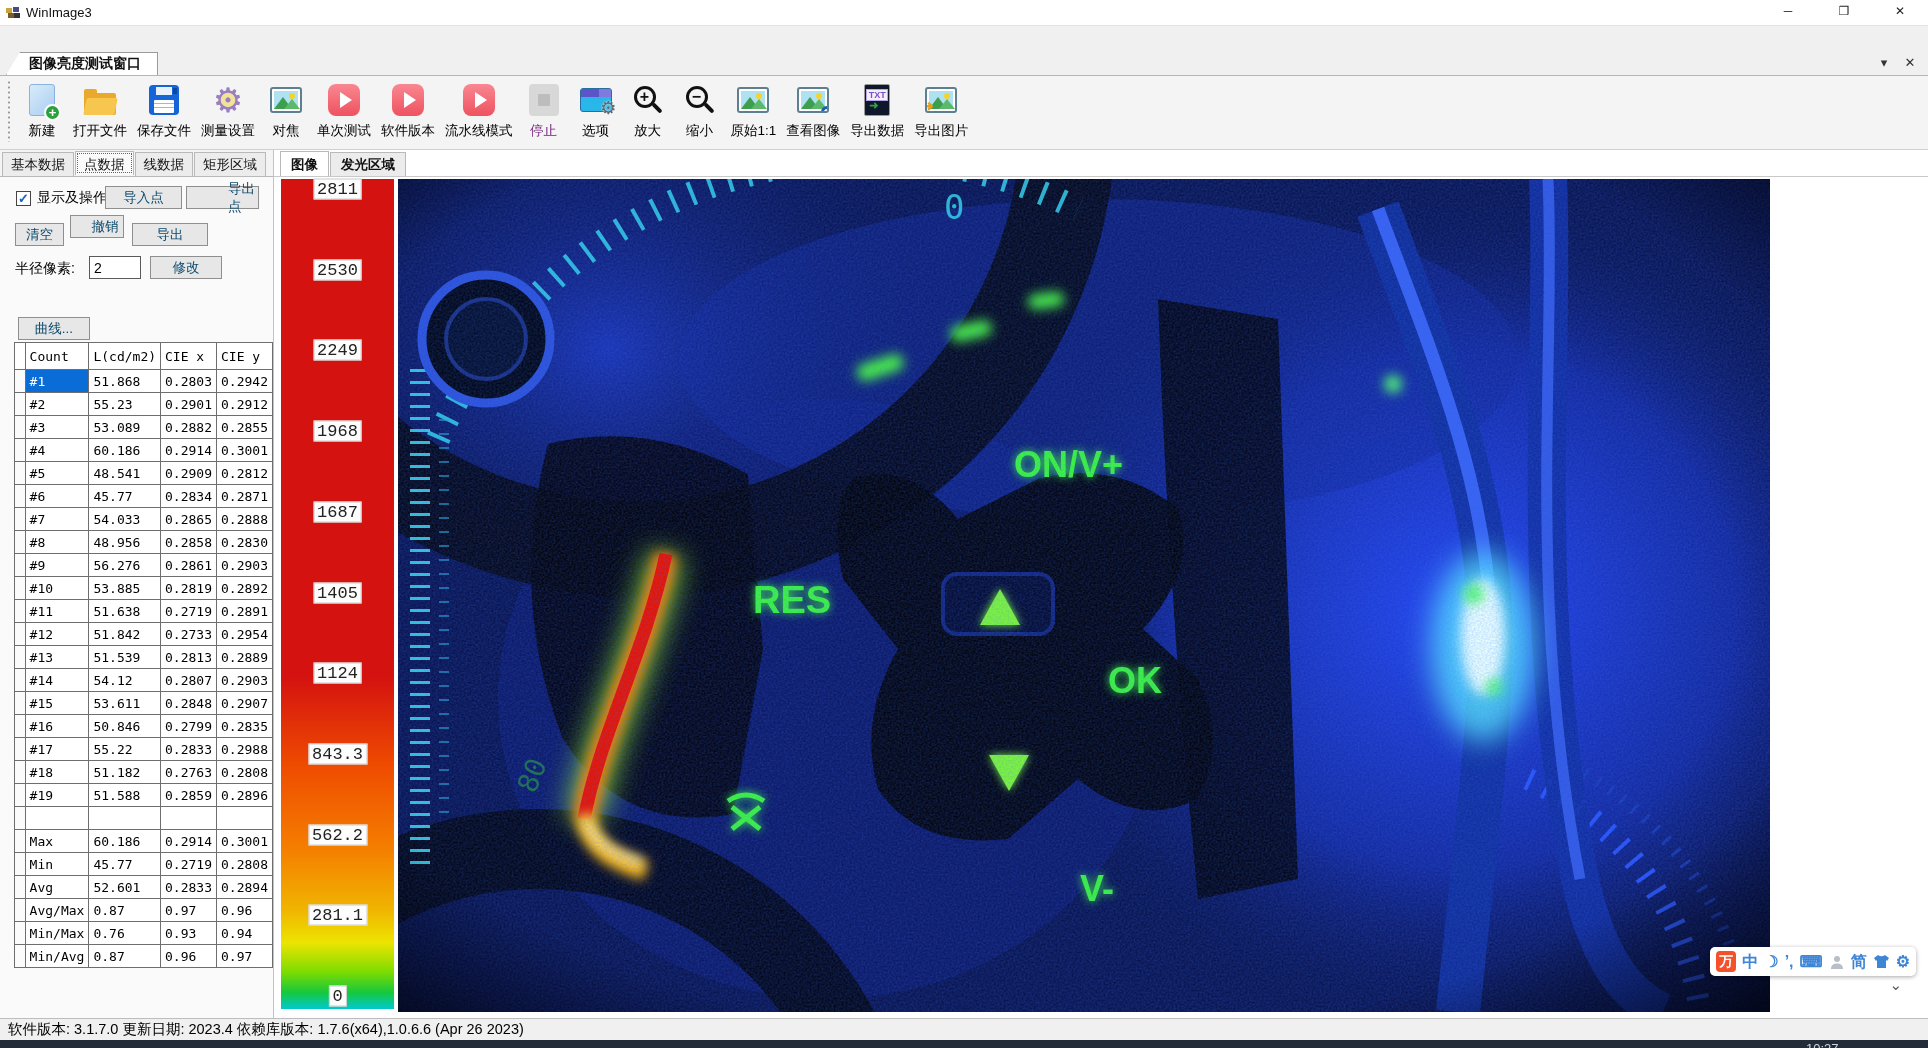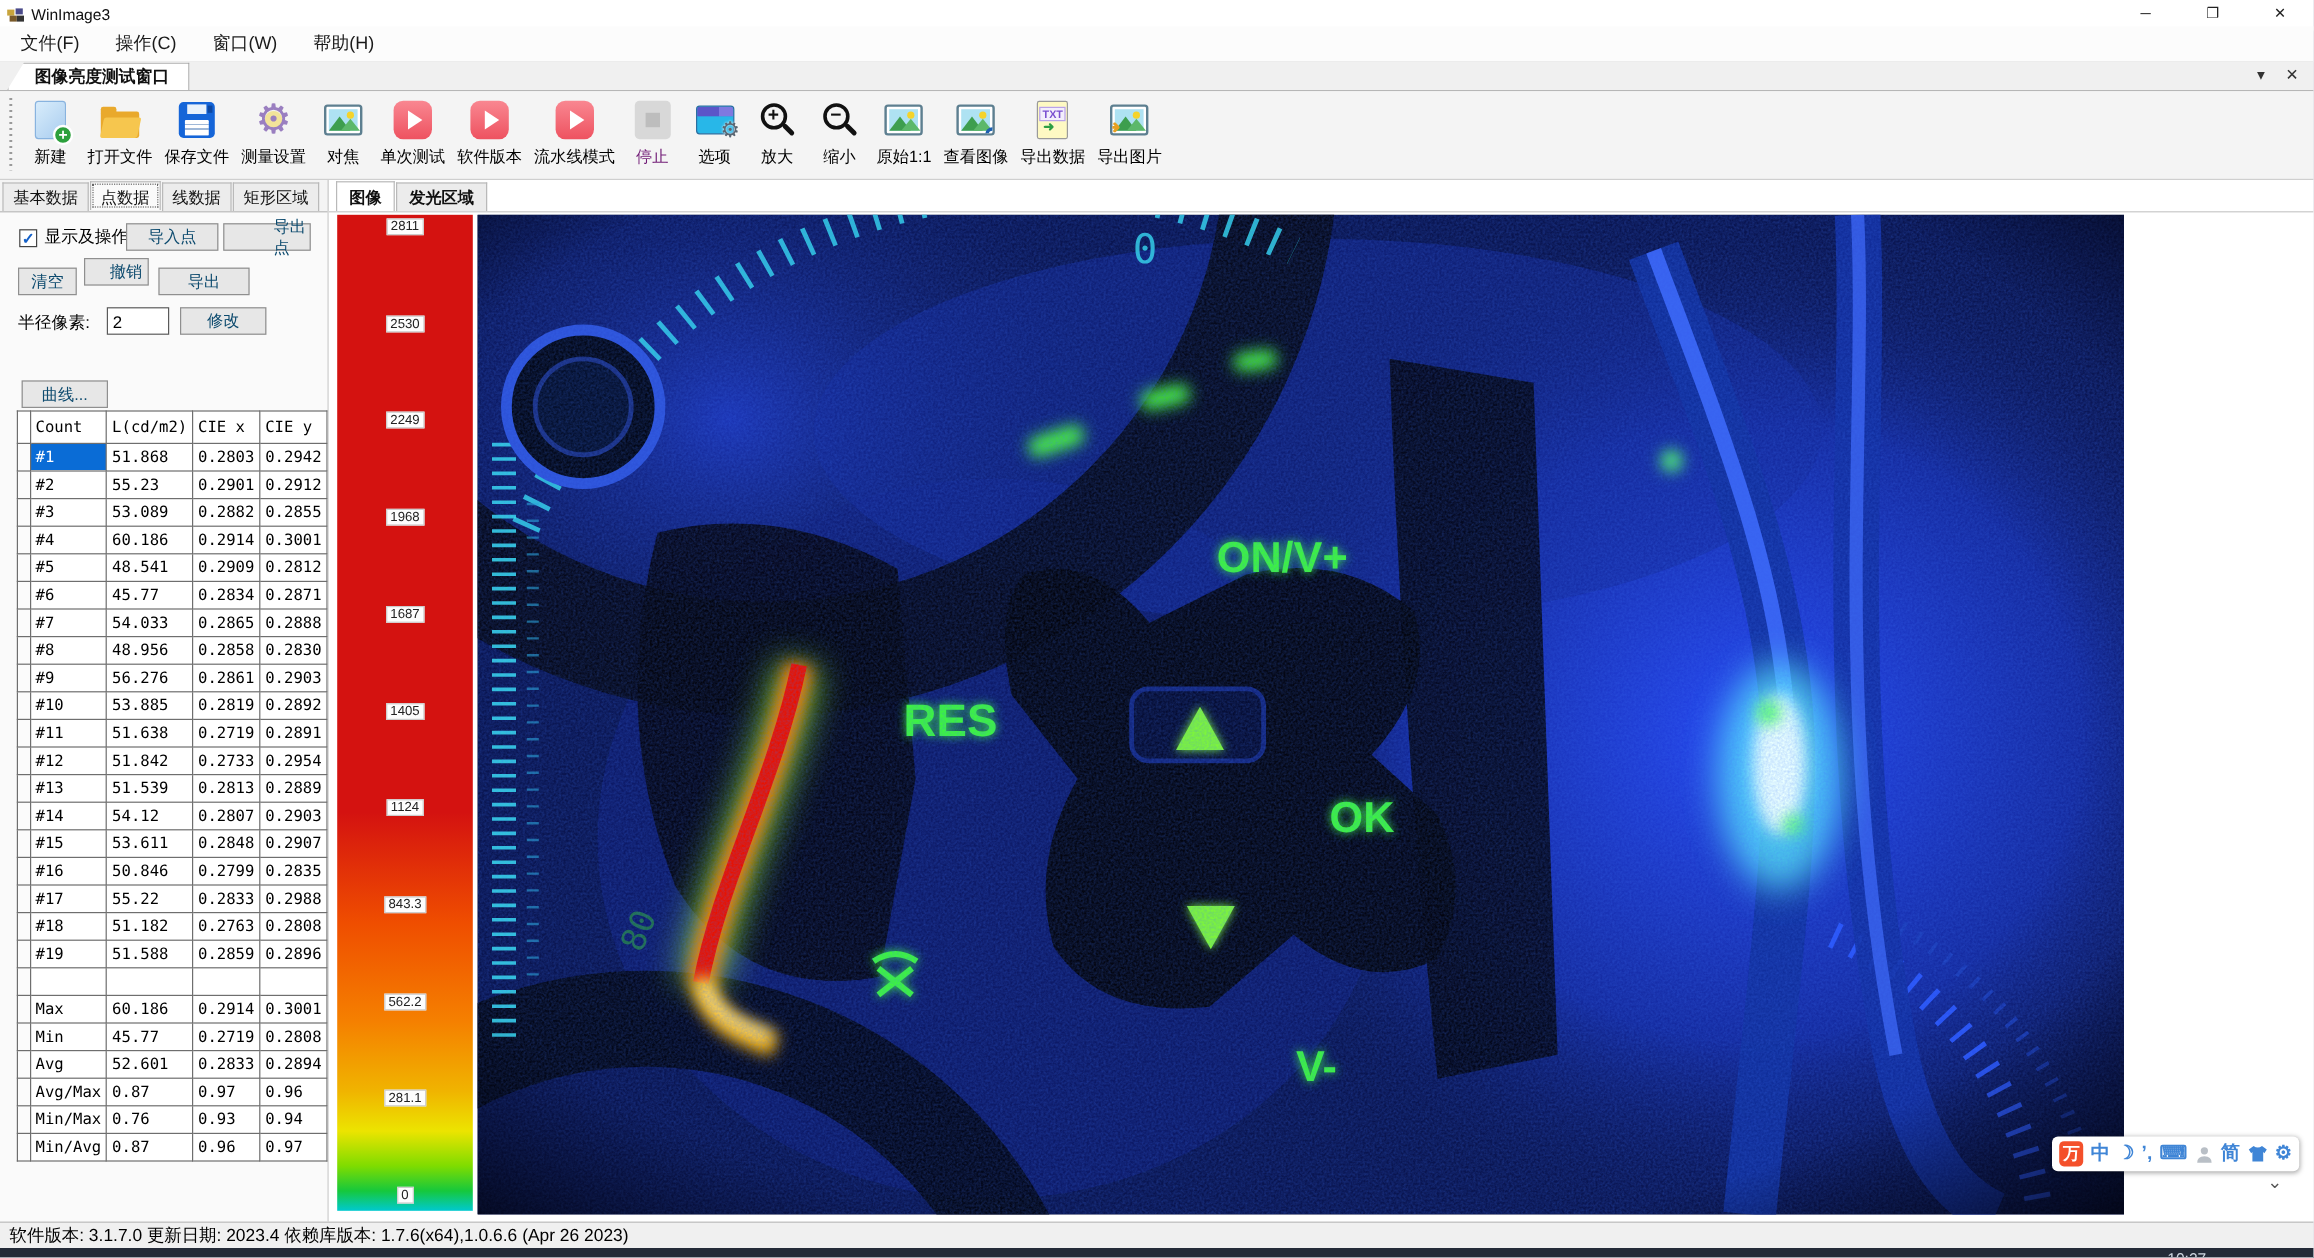--- a/index.html
+++ b/index.html
@@ -75,21 +75,21 @@
   .ic-stop { width:30px; height:32px; border-radius:4px; background:#d8d8d8; position:relative; }
   .ic-stop .sq { position:absolute; left:9px; top:10px; width:12px; height:12px; background:#bdbdbd; }
   .ic-opt { width:32px; height:24px; border-radius:3px; background:#28b7e8; border:1px solid #2a6ea0; position:relative; }
   .ic-opt .hdr { position:absolute; left:0; top:0; right:0; height:8px; background:#5b55c8; border-radius:2px 2px 0 0;
     background-image:linear-gradient(90deg,#5b55c8 60%, #7f79e0 60%); }
   .ic-opt .g { position:absolute; right:-6px; bottom:-8px; font-size:18px; color:#5a6672; text-shadow:0 0 2px #fff; }
   .ic-zoom { width:22px; height:22px; border:3px solid #111; border-radius:50%; position:relative; margin:-6px 0 0 -6px; }
   .ic-zoom .hdl { position:absolute; width:12px; height:4px; background:#111; right:-10px; bottom:-5px; transform:rotate(45deg); border-radius:2px; }
   .ic-zoom .sgn { position:absolute; inset:0; display:flex; align-items:center; justify-content:center;
     font-size:16px; font-weight:bold; color:#111; line-height:1; }
-  .ic-txt { width:26px; height:32px; background:#fef9c3; border:1px solid #9a9a9a; border-radius:2px; position:relative; }
+  .ic-txt { width:26px; height:32px; background:#0f172a; border:1px solid #9a9a9a; border-radius:2px; position:relative; }
   .ic-txt .tag { position:absolute; left:1px; top:4px; right:1px; text-align:center; font-size:9px; font-weight:bold;
     color:#7a4fd0; border:1px solid #b9a2e8; background:#f3eefc; }
   .ic-txt .arr { position:absolute; left:4px; bottom:3px; color:#2e9e44; font-size:11px; font-weight:bold; }
   .ic-mini-mag { position:absolute; right:-6px; bottom:-7px; width:12px; height:12px; border:3px solid #1c5fb0;
     border-radius:50%; background:rgba(255,255,255,.75); }
   .ic-mini-mag::after { content:""; position:absolute; width:8px; height:3px; background:#1c5fb0;
     right:-7px; bottom:-3px; transform:rotate(40deg); }
   .ic-mini-arrow { position:absolute; left:-6px; bottom:-4px; color:#e8a020; font-size:15px; font-weight:bold; }
 
   
@@ -124,21 +124,21 @@
     background:#ececec; margin-right:1px;font-weight:bold; }
   .mn-tab.active { background:#ffffff; position:relative; top:-1px; padding-top:4px; }
   .mn-body { position:absolute; left:0; top:26px; width:1654px; height:842px; background:#fff; border-top:1px solid #c9c9c9; }
 
   
   .colorbar { position:absolute; left:7px; top:2px; width:113px; height:830px;
     background:linear-gradient(180deg,
       #d41210 0%, #d41210 60%, #ef4d00 71%, #f58000 81%, #f0b400 88%,
       #ece400 92%, #7fdc00 95.5%, #16c83c 98%, #00c9cf 100%); }
   .colorbar span { position:absolute; left:50%; transform:translate(-50%,-50%); background:#fdfdfd;
-    border:1px solid #cccccc; padding:0 3px; font-family:Liberation Sans, sans-serif; font-size:11px; color:#222; }
+    border:1px solid #cccccc; padding:0 3px; font-family:Liberation Mono, monospace; font-size:17px; color:#222; }
 
   
   .thermal { position:absolute; left:124px; top:2px; width:1372px; height:833px; background:#060b2c; }
 
   
   .imebar { position:absolute; right:12px; bottom:42px; width:206px; height:29px; background:#fff;
     border-radius:5px; box-shadow:0 1px 4px rgba(0,0,0,.35); display:flex; align-items:center; padding:0 6px; gap:6px; }
   .ime-logo { width:21px; height:21px; background:#f4502a; border-radius:4px; color:#fff; font-size:14px;
     font-weight:bold; display:flex; align-items:center; justify-content:center; }
   .ime-it { color:#3f85d6; font-size:16px; font-weight:bold; line-height:1; display:flex; align-items:center; justify-content:center; }
@@ -165,26 +165,20 @@
         <i></i>
       </div>
     <span class="title-text">WinImage3</span>
     <div class="win-btns">
       <div class="win-btn">─</div>
       <div class="win-btn">❐</div>
       <div class="win-btn">✕</div>
     </div>
   </div>
 
-  <div class="menubar">
-    <span class="menu-item">文件(F)</span>
-    <span class="menu-item">操作(C)</span>
-    <span class="menu-item">窗口(W)</span>
-    <span class="menu-item">帮助(H)</span>
-  </div>
 
   <div class="tabstrip">
     <div class="doc-tab">图像亮度测试窗口</div>
     <div class="strip-ctl" style="right:34px;">▾</div>
     <div class="strip-ctl" style="right:8px;">✕</div>
   </div>
 
   <div class="toolbar">
     <div class="grip"></div>
 

